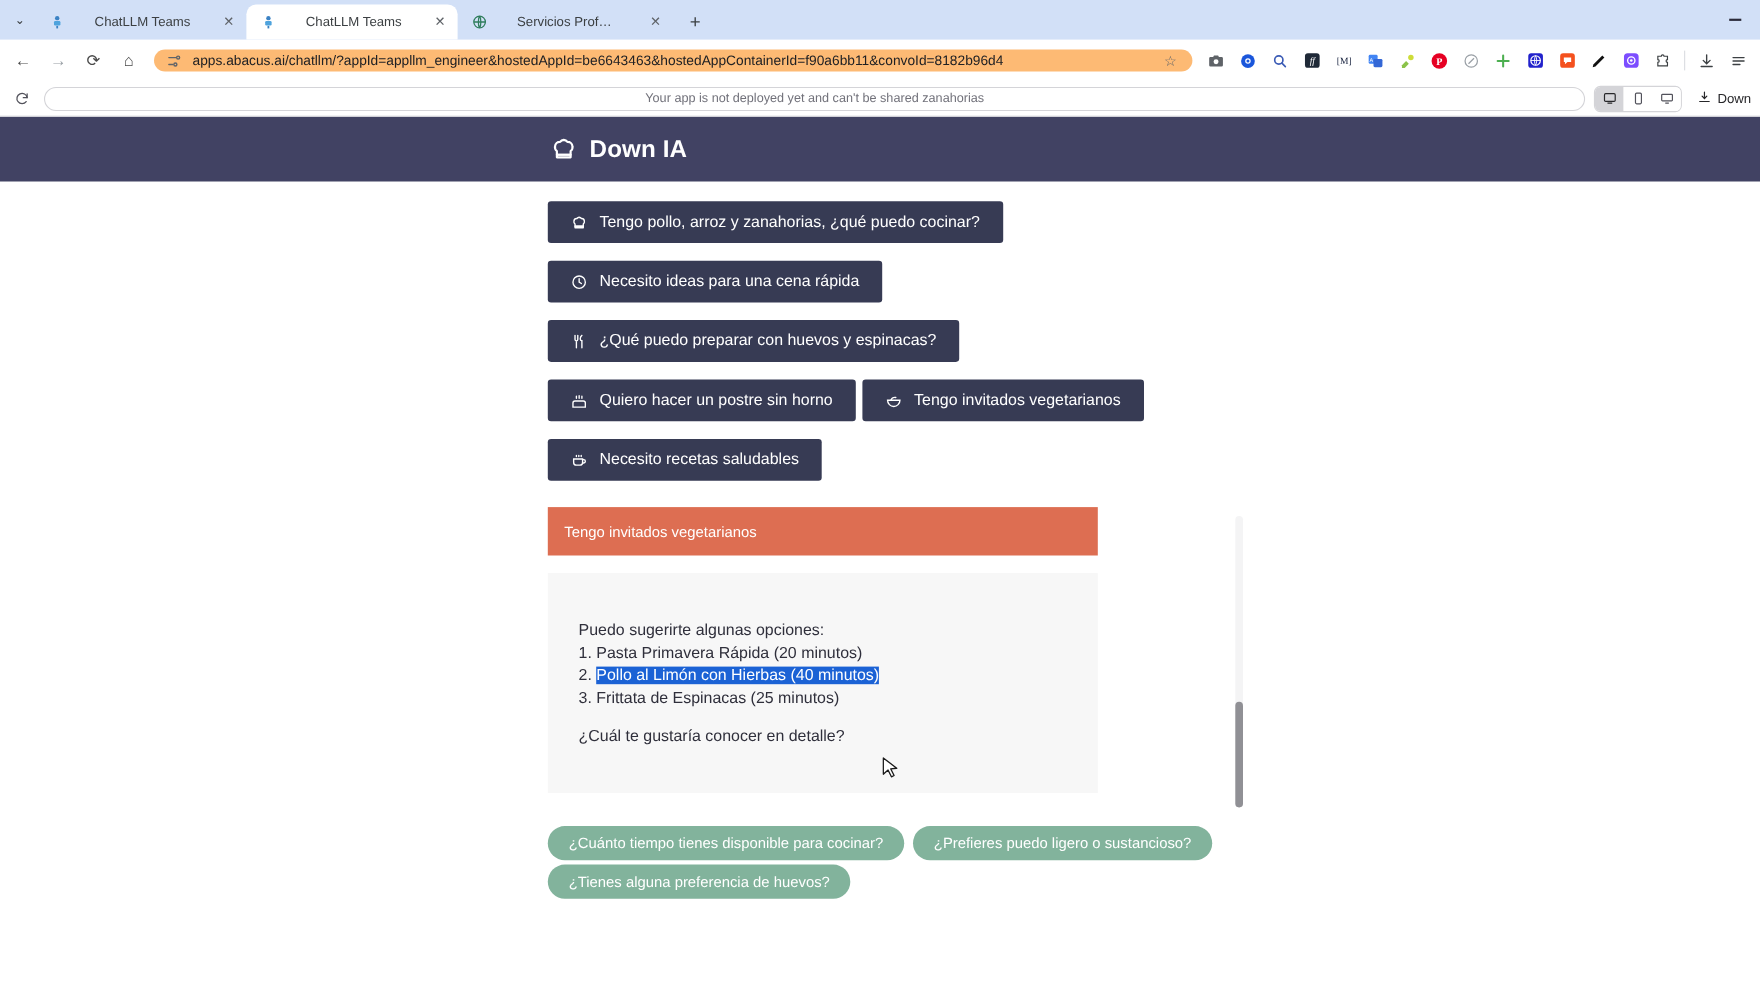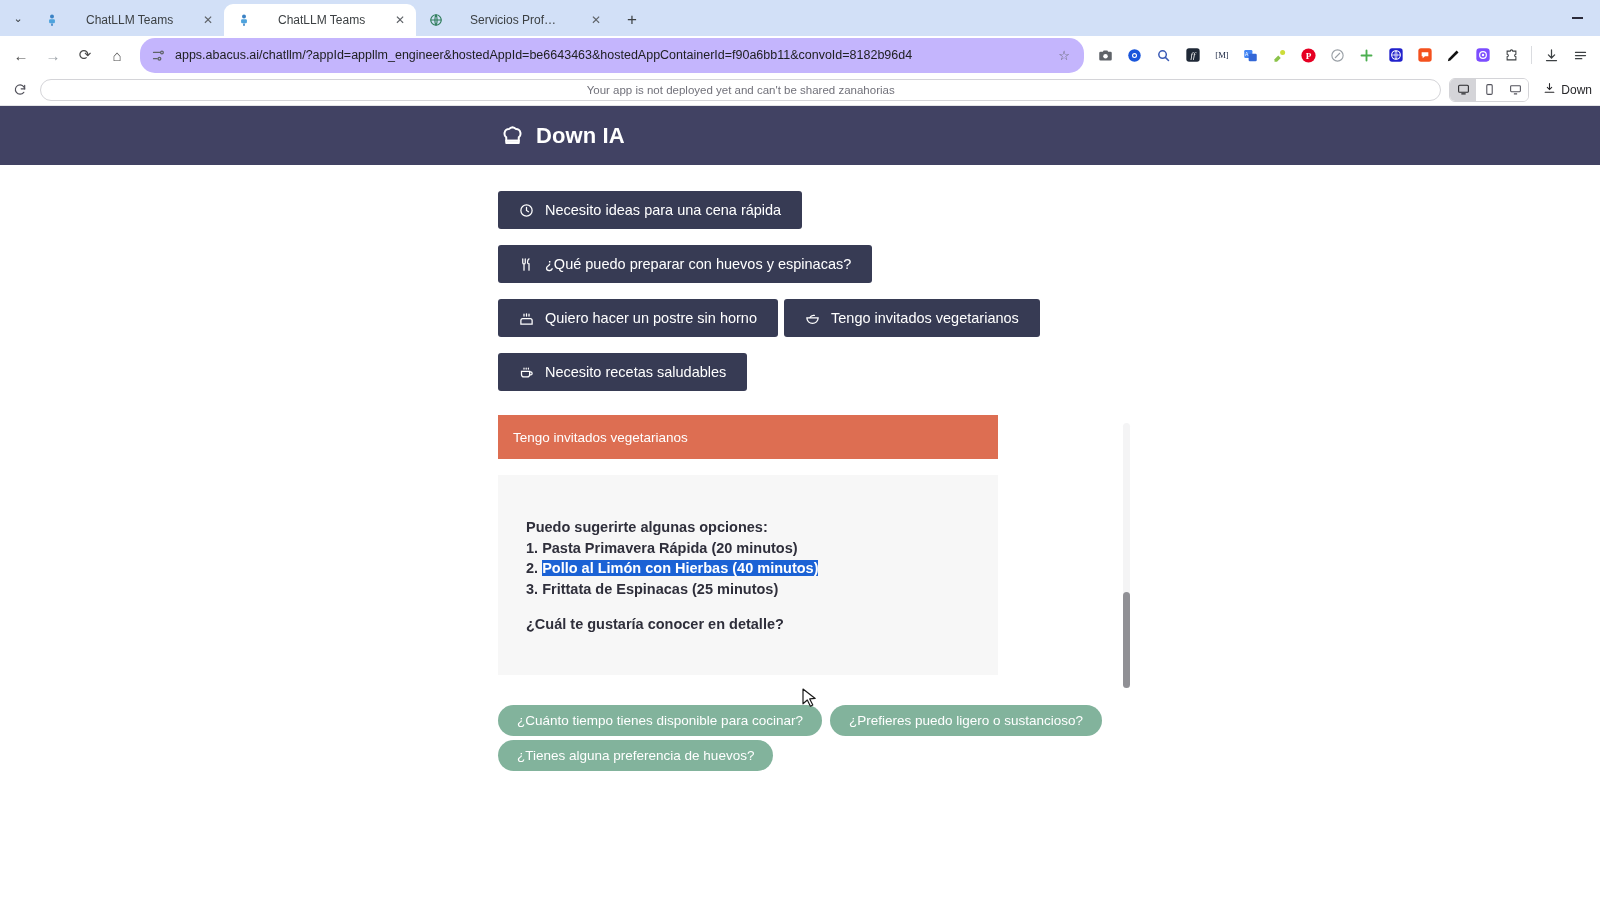--- a/index.html
+++ b/index.html
@@ -87,22 +87,22 @@
   }
   .nav-btn {
     width: 30px; height: 30px;
     display: flex; align-items: center; justify-content: center;
     color: #4a4a4a;
     font-size: 15px;
     border-radius: 50%;
   }
   .omnibox {
     flex: 1 1 auto;
-    height: 35px;
-    background: #c4b5fd;
+    height: 20px;
+    background: #fdba74;
     border-radius: 15px;
     display: flex;
     align-items: center;
     padding: 0 10px 0 10px;
     margin: 0 6px;
     gap: 9px;
     min-width: 0;
   }
   .omni-site-icon {
     width: 16px; height: 16px;
@@ -257,21 +257,21 @@
     align-items: center;
   }
   .msg-bot {
     background: #f7f7f7;
     margin-top: 16px;
     padding: 42px 28px 40px 28px;
     color: #2f2f3b;
     font-size: 14.5px;
     line-height: 1.42;
   }
-  .msg-bot p { margin: 0; font-weight: bold; }
+  .msg-bot p { margin: 0; }
   .msg-bot .spacer { height: 15px; }
   .sel-highlight {
     background: #1b62d5;
     color: #ffffff;
   }
 
   .followups {
     margin-top: 30px;
     margin-left: 498px;
     width: 660px;
@@ -518,20 +518,29 @@
           <path d="M6 17v-3.2A4.4 4.4 0 014.4 9.6 4.2 4.2 0 018.8 5.8 4.3 4.3 0 0112 4a4.3 4.3 0 013.2 1.8 4.2 4.2 0 014.4 3.8 4.4 4.4 0 01-1.6 4.2V17z"></path>
           <path d="M6 17h12v2.2H6z"></path>
         </svg>
     </span>
     <span class="app-header-title">Down IA</span>
   </div>
 
   <div class="app-body">
 
     <div class="suggestions">
+      <div class="sugg-chip">
+        <span class="sugg-icon">
+          <svg width="15" height="15" viewBox="0 0 24 24" fill="none" stroke="#fff" stroke-width="2" stroke-linejoin="round">
+              <path d="M6 17v-3.2A4.4 4.4 0 014.4 9.6 4.2 4.2 0 018.8 5.8 4.3 4.3 0 0112 4a4.3 4.3 0 013.2 1.8 4.2 4.2 0 014.4 3.8 4.4 4.4 0 01-1.6 4.2V17z"></path>
+              <path d="M6 17h12v2.2H6z"></path>
+            </svg>
+        </span>
+        <span>Tengo pollo, arroz y zanahorias, ¿qué puedo cocinar?</span>
+      </div>
 
       <div style="flex-basis:100%;height:0"></div>
 
       <div class="sugg-chip">
         <span class="sugg-icon">
           <svg width="15" height="15" viewBox="0 0 24 24" fill="none" stroke="#fff" stroke-width="2" stroke-linecap="round">
               <circle cx="12" cy="12" r="9"></circle>
               <path d="M12 7v5l3.2 2"></path>
             </svg>
         </span>

